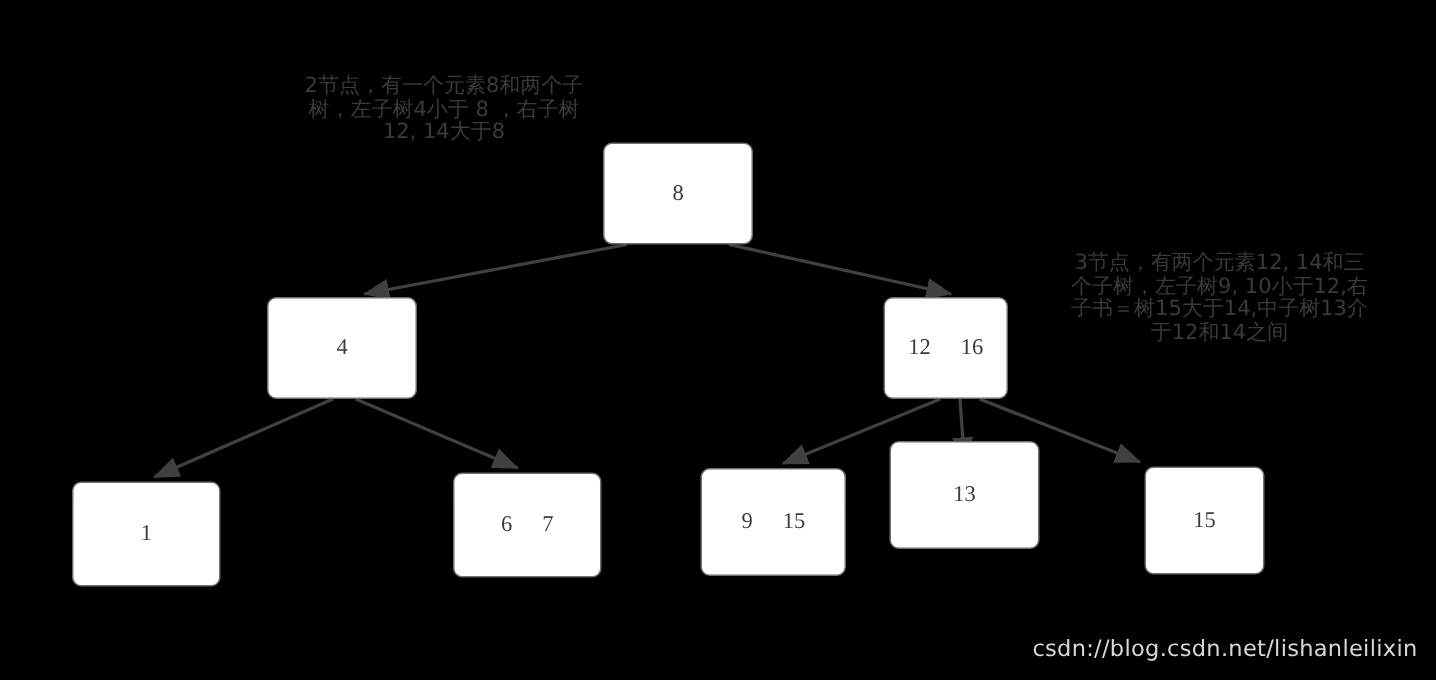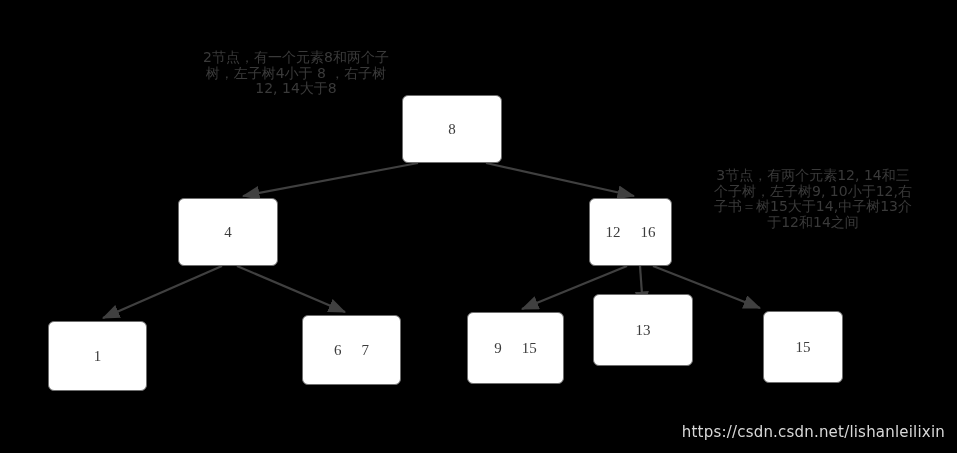--- a/index.html
+++ b/index.html
@@ -127,15 +127,15 @@
 
   <div class="annot" id="annot-left">2节点，有一个元素8和两个子
 树，左子树4小于 8 ，右子树
 12, 14大于8</div>
 
   <div class="annot" id="annot-right">3节点，有两个元素12, 14和三
 个子树，左子树9, 10小于12,右
 子书＝树15大于14,中子树13介
 于12和14之间</div>
 
-  <div id="watermark">https://csdn.csdn.net/lishanleilixin</div>
+  <div id="watermark">csdn://blog.csdn.net/lishanleilixin</div>
 
 </div>
 
 </body></html>

